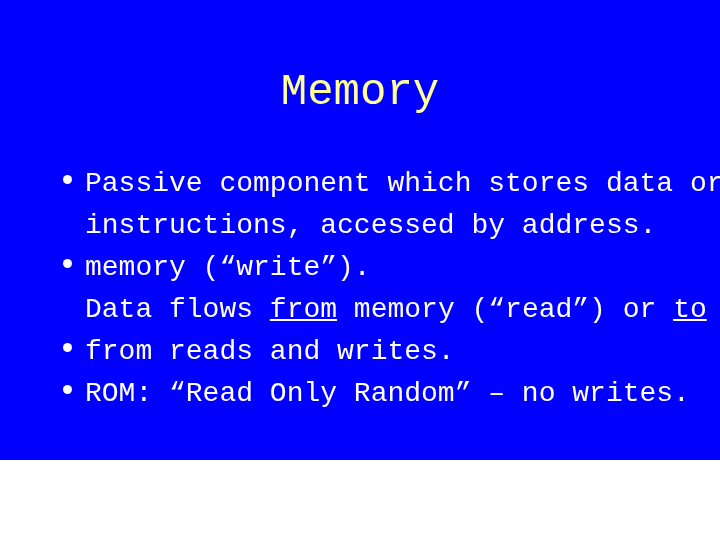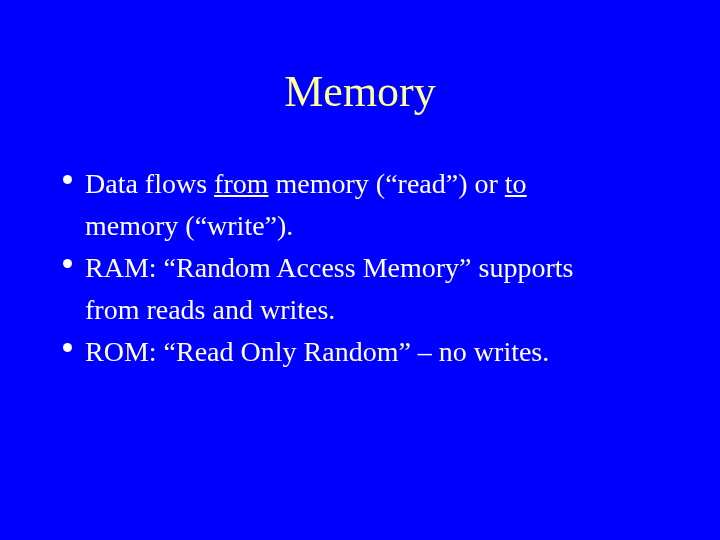--- a/index.html
+++ b/index.html
@@ -5,23 +5,23 @@
   html, body {
     margin: 0;
     padding: 0;
     width: 720px;
     height: 540px;
     overflow: hidden;
   }
   .slide {
     position: relative;
     width: 720px;
-    height: 540px;
+    height: 460px;
     background: var(--bg, #0000FF);
-    font-family: Liberation Serif, serif;
+    font-family: Liberation Mono, monospace;
   }
   .title {
     position: absolute;
     top: 70px;
     left: 0;
     width: 100%;
     margin: 0;
     text-align: center;
     font-size: 44px;
     font-weight: 400;
@@ -61,26 +61,30 @@
   }
 </style>
 </head>
 <body>
 
 <div class="slide">
   <h1 class="title">Memory</h1>
   <ul class="bullets">
       <li class="bullet">
         <span class="dot"></span>
-        <div class="line"><span>Data flows </span><span class="u">from</span><span> memory (“read”) or </span><span class="u">to</span></div>
-        <div class="line"><span>memory (“write”).</span></div>
+        <div class="line"><span>Passive component which stores data or</span></div>
+        <div class="line"><span>instructions, accessed by address.</span></div>
       </li>
       <li class="bullet">
         <span class="dot"></span>
-        <div class="line"><span>RAM: “Random Access Memory” supports</span></div>
+        <div class="line"><span>memory (“write”).</span></div>
+        <div class="line"><span>Data flows </span><span class="u">from</span><span> memory (“read”) or </span><span class="u">to</span></div>
+      </li>
+      <li class="bullet">
+        <span class="dot"></span>
         <div class="line"><span>from reads and writes.</span></div>
       </li>
       <li class="bullet">
         <span class="dot"></span>
         <div class="line"><span>ROM: “Read Only Random” – no writes.</span></div>
       </li>
     </ul>
 </div>
 
 </body></html>

